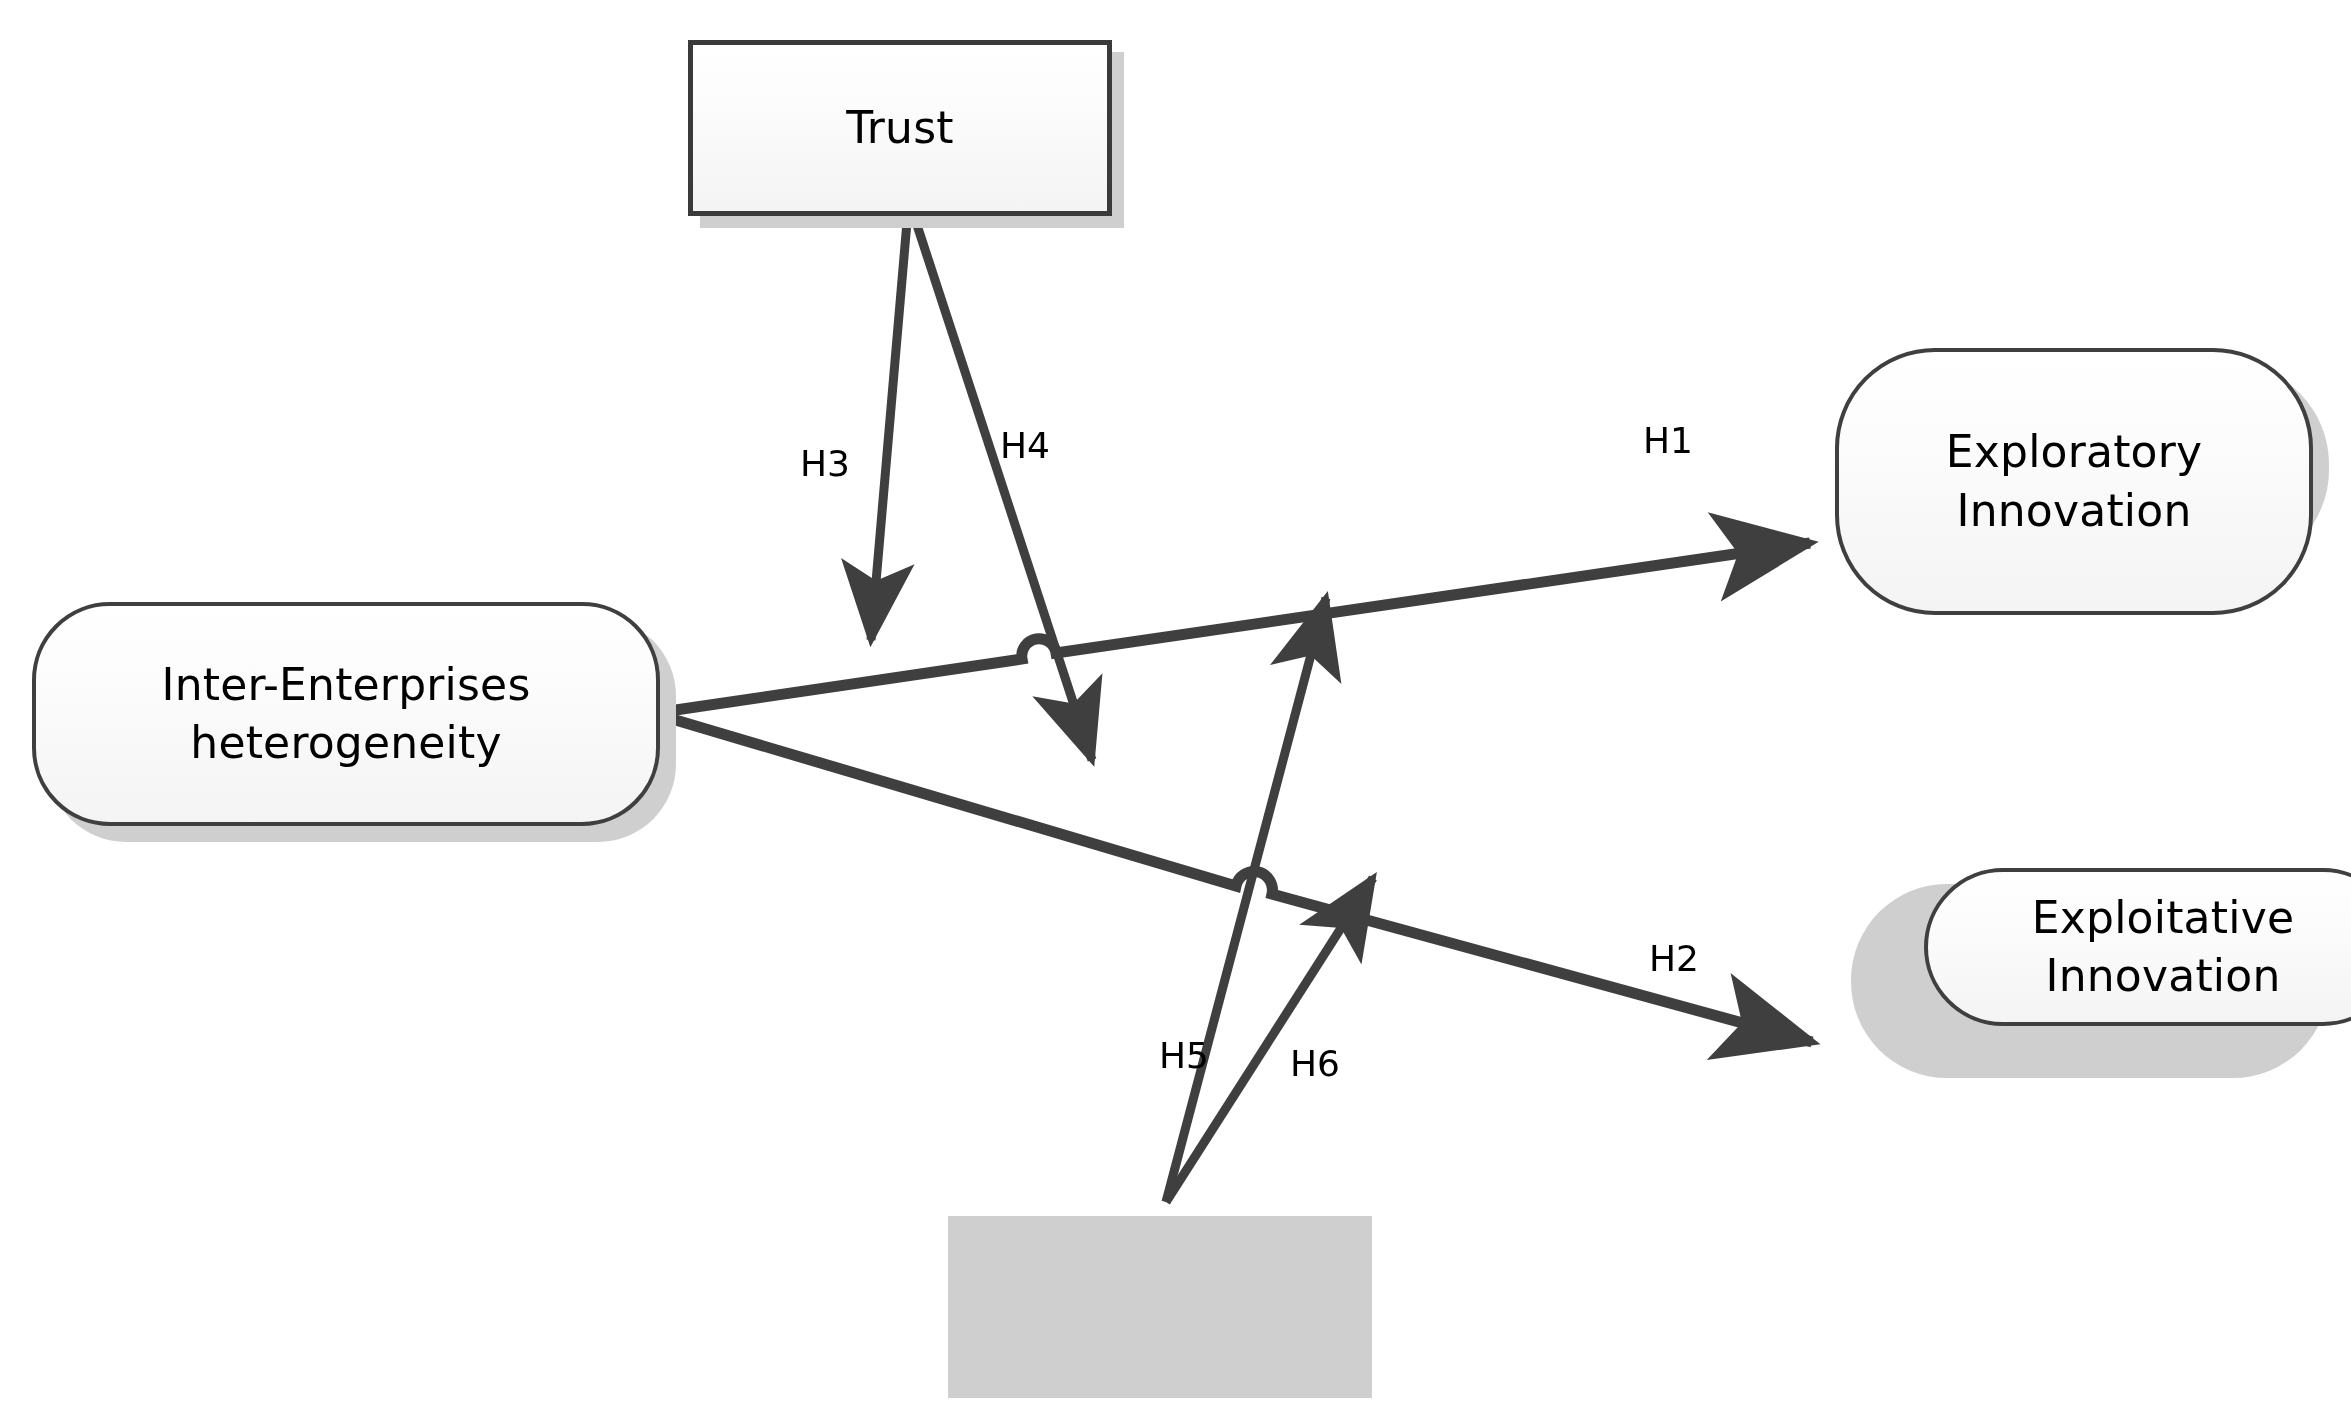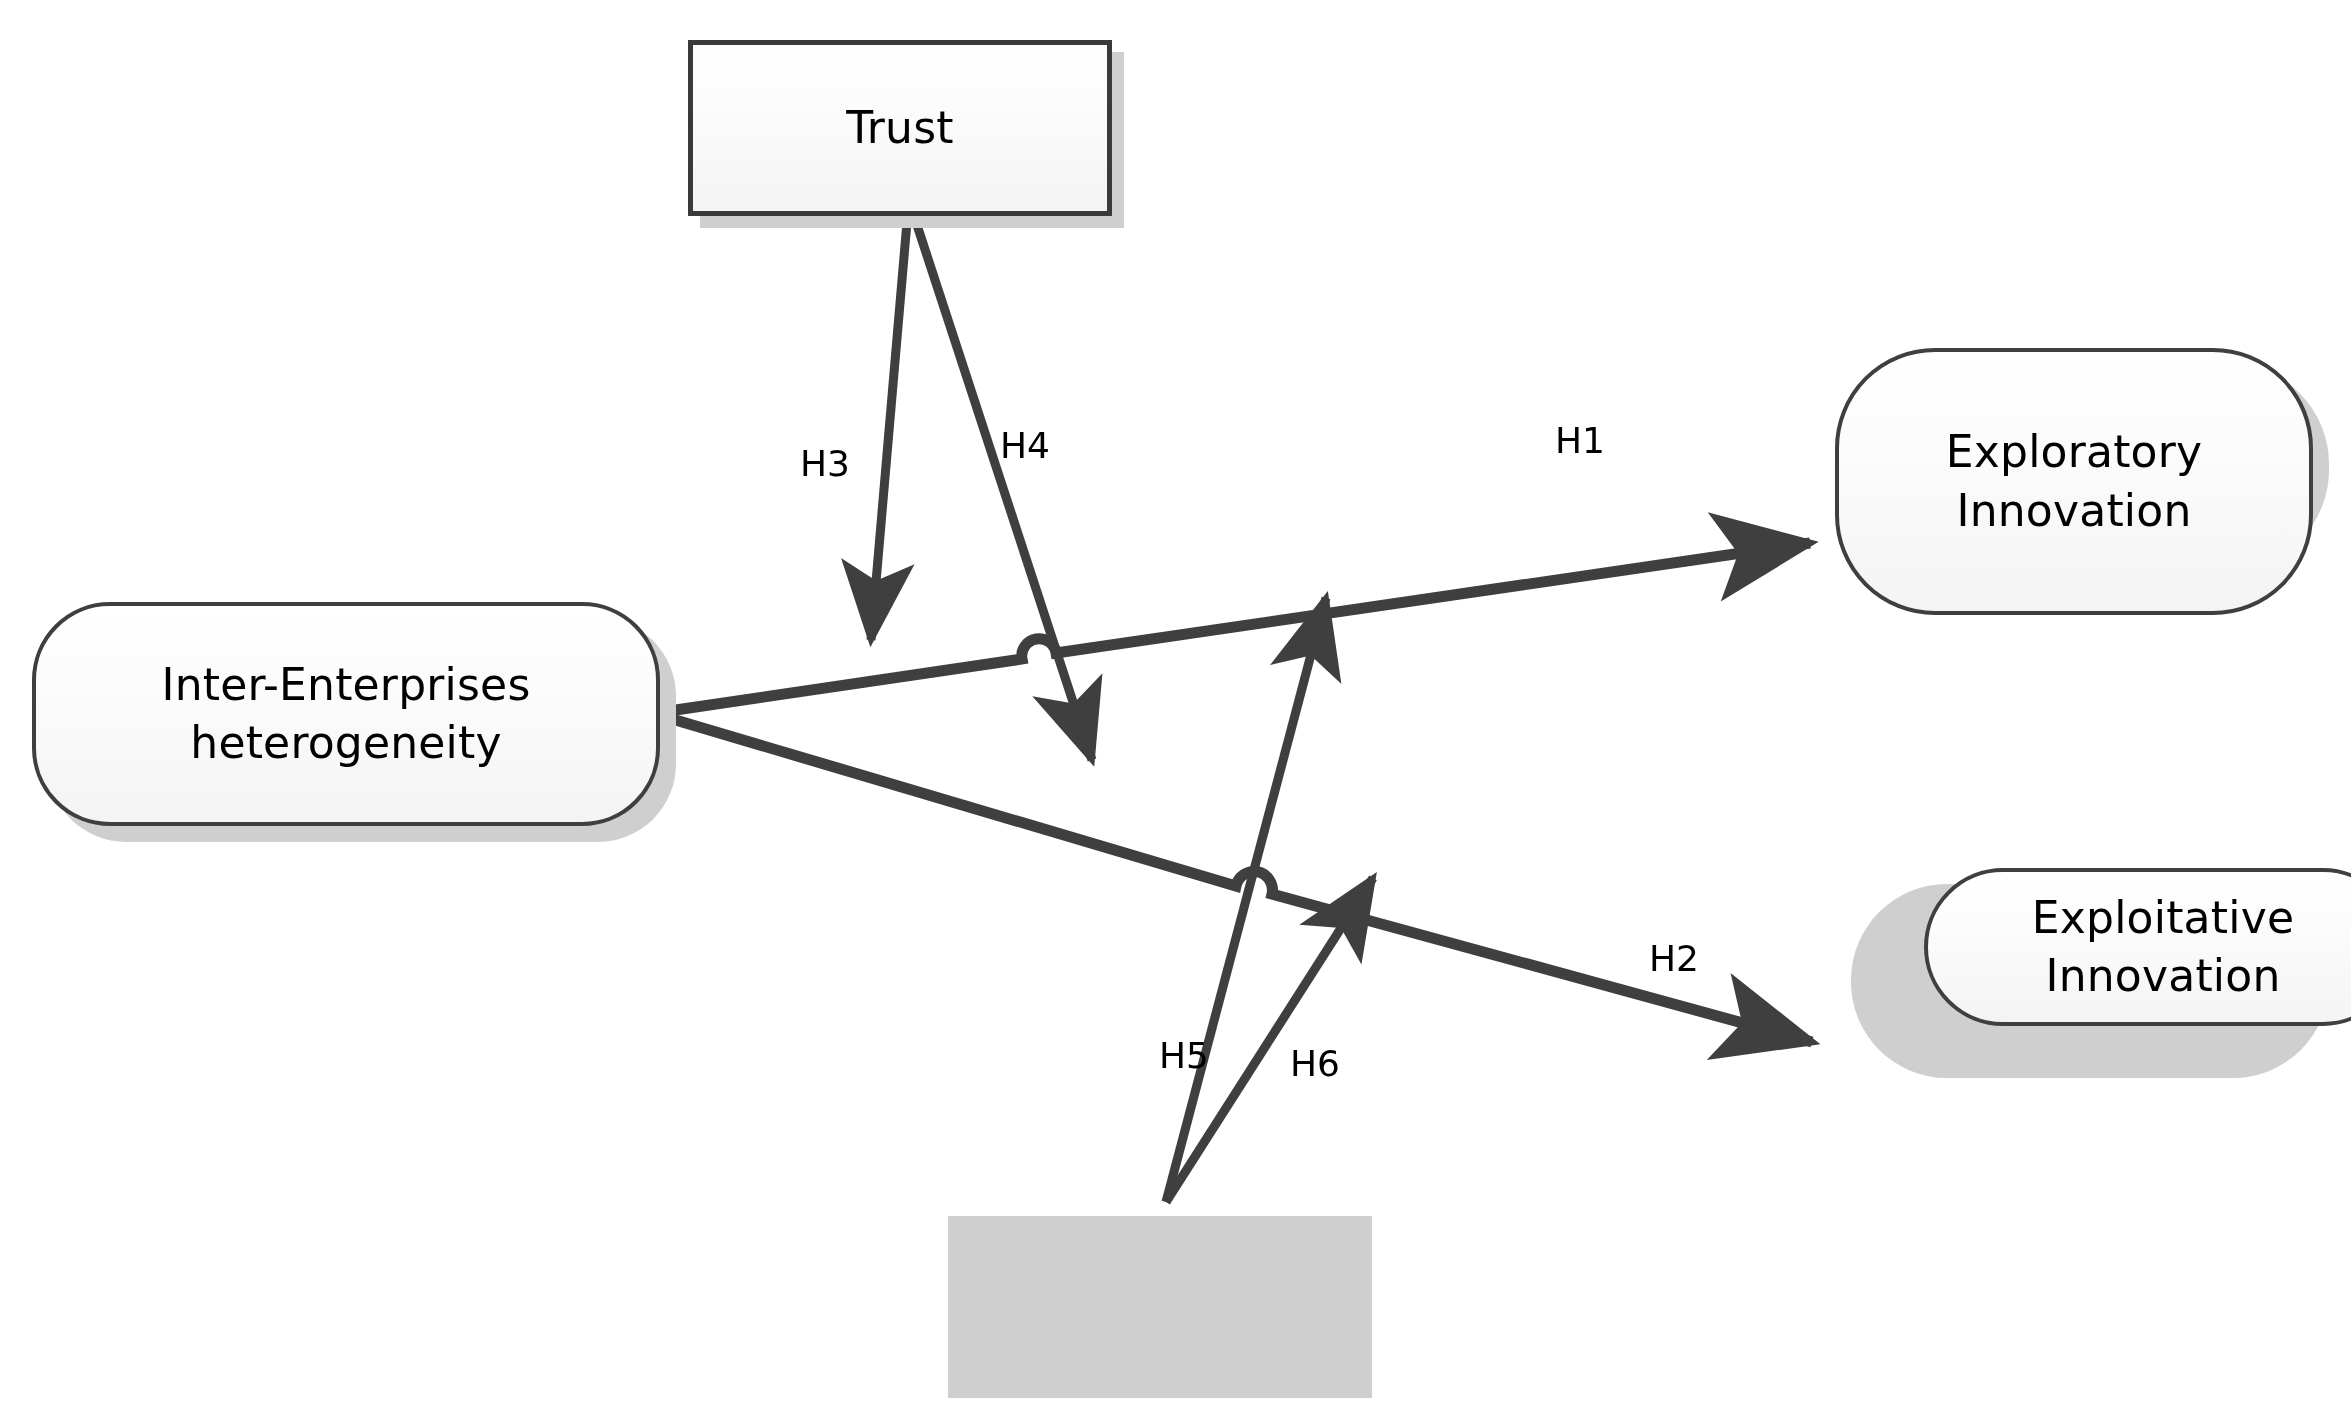--- a/index.html
+++ b/index.html
@@ -76,21 +76,21 @@
   #node-exploratory { left: 1835px; top: 348px;  width: 478px; height: 267px; border-radius: 100px; }
   #sh-exploratory   { left: 1851px; top: 364px;  width: 478px; height: 206px; border-radius: 100px; }
 
   #node-exploitative{ left: 1924px; top: 868px;  width: 478px; height: 158px; border-radius: 96px; }
   #sh-exploitative  { left: 1851px; top: 884px;  width: 478px; height: 194px; border-radius: 96px; }
 
   #node-contract    { left: 936px;  top: 1204px; width: 424px; height: 182px; }
   #sh-contract      { left: 948px;  top: 1216px; width: 424px; height: 182px; }
 
   
-  #lbl-h1 { left: 1555px; top: 420px; }
+  #lbl-h1 { left: 1643px; top: 420px; }
   #lbl-h2 { left: 1649px; top: 938px; }
   #lbl-h3 { left: 800px;  top: 443px; }
   #lbl-h4 { left: 1000px; top: 425px; }
   #lbl-h5 { left: 1159px; top: 1035px; }
   #lbl-h6 { left: 1290px; top: 1035px; margin-top: 8px; }
 </style>
 </head>
 <body>
 
 <div id="canvas">

